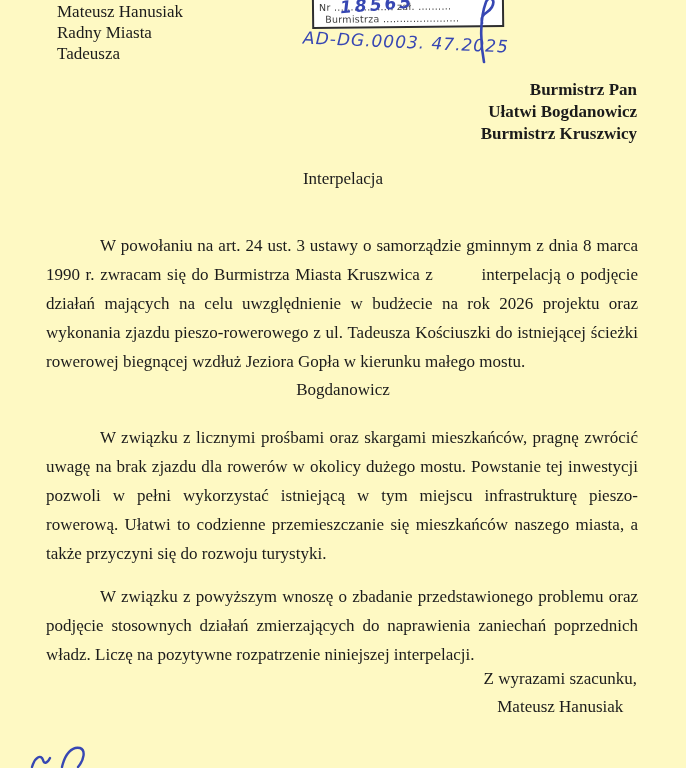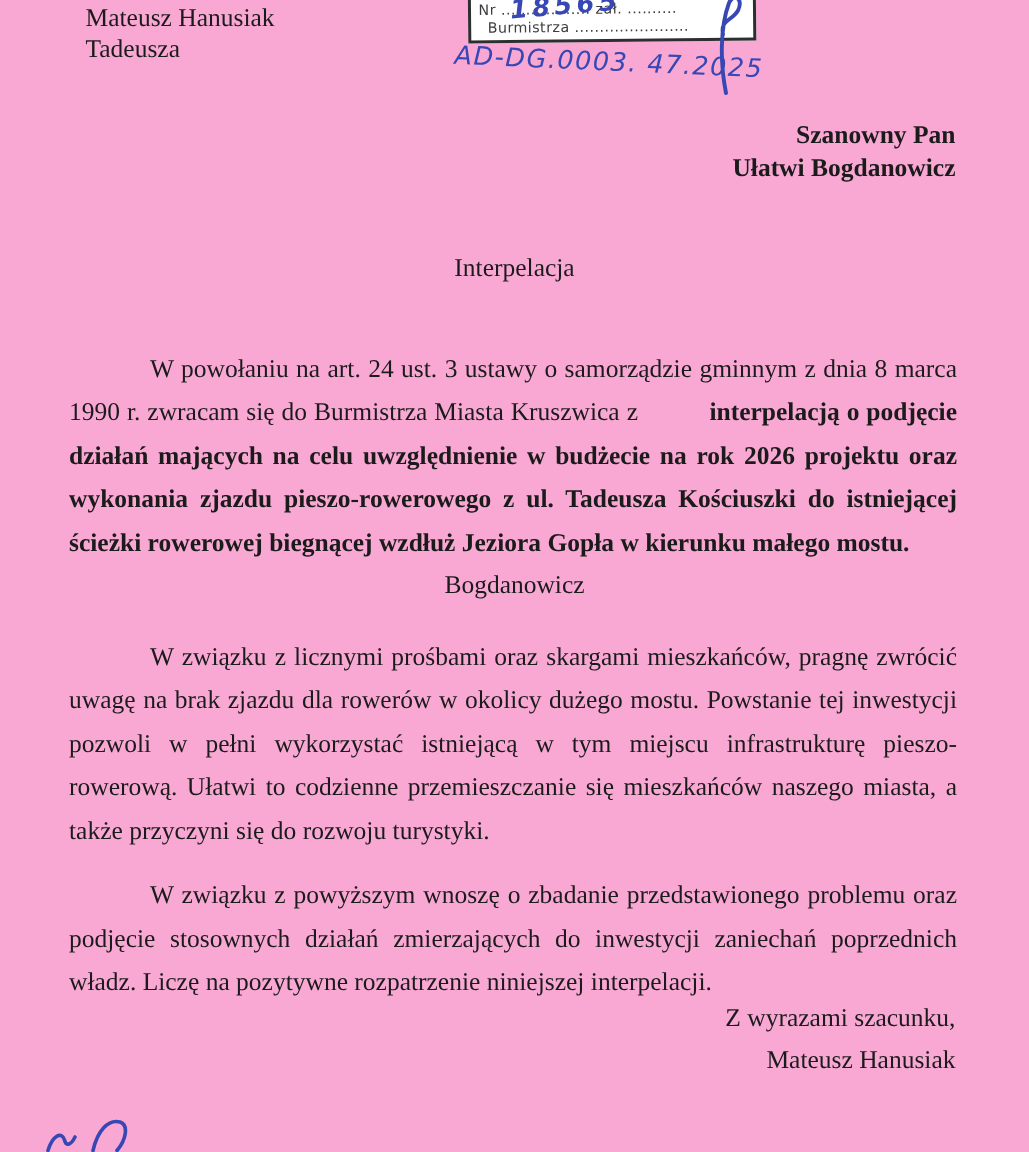--- a/index.html
+++ b/index.html
@@ -1,20 +1,20 @@
 <!DOCTYPE html>
 <html><head>
 <meta charset="utf-8">
 <style>
   html, body { margin: 0; padding: 0; background: #e8e8e8; }
   .page {
     position: relative;
     width: 686px;
     height: 768px;
-    background: #f9a8d4;
+    background: #fef9c3;
     overflow: hidden;
     font-family: "Liberation Serif", serif;
     color: #1b1b1b;
     margin: 0 auto;
   }
   
   .sender {
     position: absolute;
     left: 57px;
     top: 1px;
@@ -91,37 +91,38 @@
     width: 592px;
     font-size: 17px;
     line-height: 29px;
     text-align: justify;
     text-align-last: left;
     text-indent: 54px;
   }
   .para-1 { top: 214px; }
   .para-2 { top: 406px; }
   .para-3 { top: 565px; }
-  .bold { font-weight: bold; margin-left: 43px; }
+  .bold { font-weight: normal; margin-left: 43px; }
   .closing {
     position: absolute;
     right: 49px;
     top: 665px;
-    text-align: right;
+    text-align: center;
     font-size: 17px;
     line-height: 28px;
   }
 </style>
 </head>
 <body>
 
 <div class="page">
 
   <div class="sender">
     <div>Mateusz Hanusiak</div>
+    <div>Radny Miasta</div>
     <div>Tadeusza</div>
   </div>
 
   <div class="stamp">
     <div class="stamp-row">
       <span>Nr</span>
       <span>..................</span>
       <span>zał.</span>
       <span>..........</span>
     </div>
@@ -132,33 +133,34 @@
     <div class="stamp-number">18565</div>
   </div>
 
   <svg class="paraph-svg" width="55" height="70" viewBox="0 0 55 70">
     <path d="M29 66 C25 46 25 22 31 6 C34 -1 41 3 37 11 C33 18 25 17 27 27" stroke="#3747b3" stroke-width="2.6" fill="none" stroke-linecap="round"></path>
   </svg>
 
   <div class="hand-ref">AD-DG.0003. 47.2025</div>
 
   <div class="recipient">
-    <div>Szanowny Pan</div>
+    <div>Burmistrz Pan</div>
     <div>Ułatwi Bogdanowicz</div>
+    <div>Burmistrz Kruszwicy</div>
   </div>
 
   <div class="doc-heading heading-interpelacja">Interpelacja</div>
 
   <p class="para para-1"><span>W powołaniu na art. 24 ust. 3 ustawy o samorządzie gminnym z dnia 8 marca 1990 r. zwracam się do Burmistrza Miasta Kruszwica z </span><span class="bold">interpelacją o podjęcie działań mających na celu uwzględnienie w budżecie na rok 2026 projektu oraz wykonania zjazdu pieszo-rowerowego z ul. Tadeusza Kościuszki do istniejącej ścieżki rowerowej biegnącej wzdłuż Jeziora Gopła w kierunku małego mostu.</span></p>
 
   <div class="doc-heading heading-uzasadnienie">Bogdanowicz</div>
 
   <p class="para para-2">W związku z licznymi prośbami oraz skargami mieszkańców, pragnę zwrócić uwagę na brak zjazdu dla rowerów w okolicy dużego mostu. Powstanie tej inwestycji pozwoli w pełni wykorzystać istniejącą w tym miejscu infrastrukturę pieszo-rowerową. Ułatwi to codzienne przemieszczanie się mieszkańców naszego miasta, a także przyczyni się do rozwoju turystyki.</p>
 
-  <p class="para para-3">W związku z powyższym wnoszę o zbadanie przedstawionego problemu oraz podjęcie stosownych działań zmierzających do inwestycji zaniechań poprzednich władz. Liczę na pozytywne rozpatrzenie niniejszej interpelacji.</p>
+  <p class="para para-3">W związku z powyższym wnoszę o zbadanie przedstawionego problemu oraz podjęcie stosownych działań zmierzających do naprawienia zaniechań poprzednich władz. Liczę na pozytywne rozpatrzenie niniejszej interpelacji.</p>
 
   <div class="closing">
     <div>Z wyrazami szacunku,</div>
     <div>Mateusz Hanusiak</div>
   </div>
 
   <svg class="signature-svg" width="100" height="26" viewBox="0 0 100 26">
     <path d="M12 25 C15 15 21 12 23 18 C24 22 27 22 30 16" stroke="#3747b3" stroke-width="2.4" fill="none" stroke-linecap="round"></path>
     <path d="M42 25 C45 12 52 4 60 6 C66 8 64 18 58 25" stroke="#3747b3" stroke-width="2.4" fill="none" stroke-linecap="round"></path>
   </svg>

